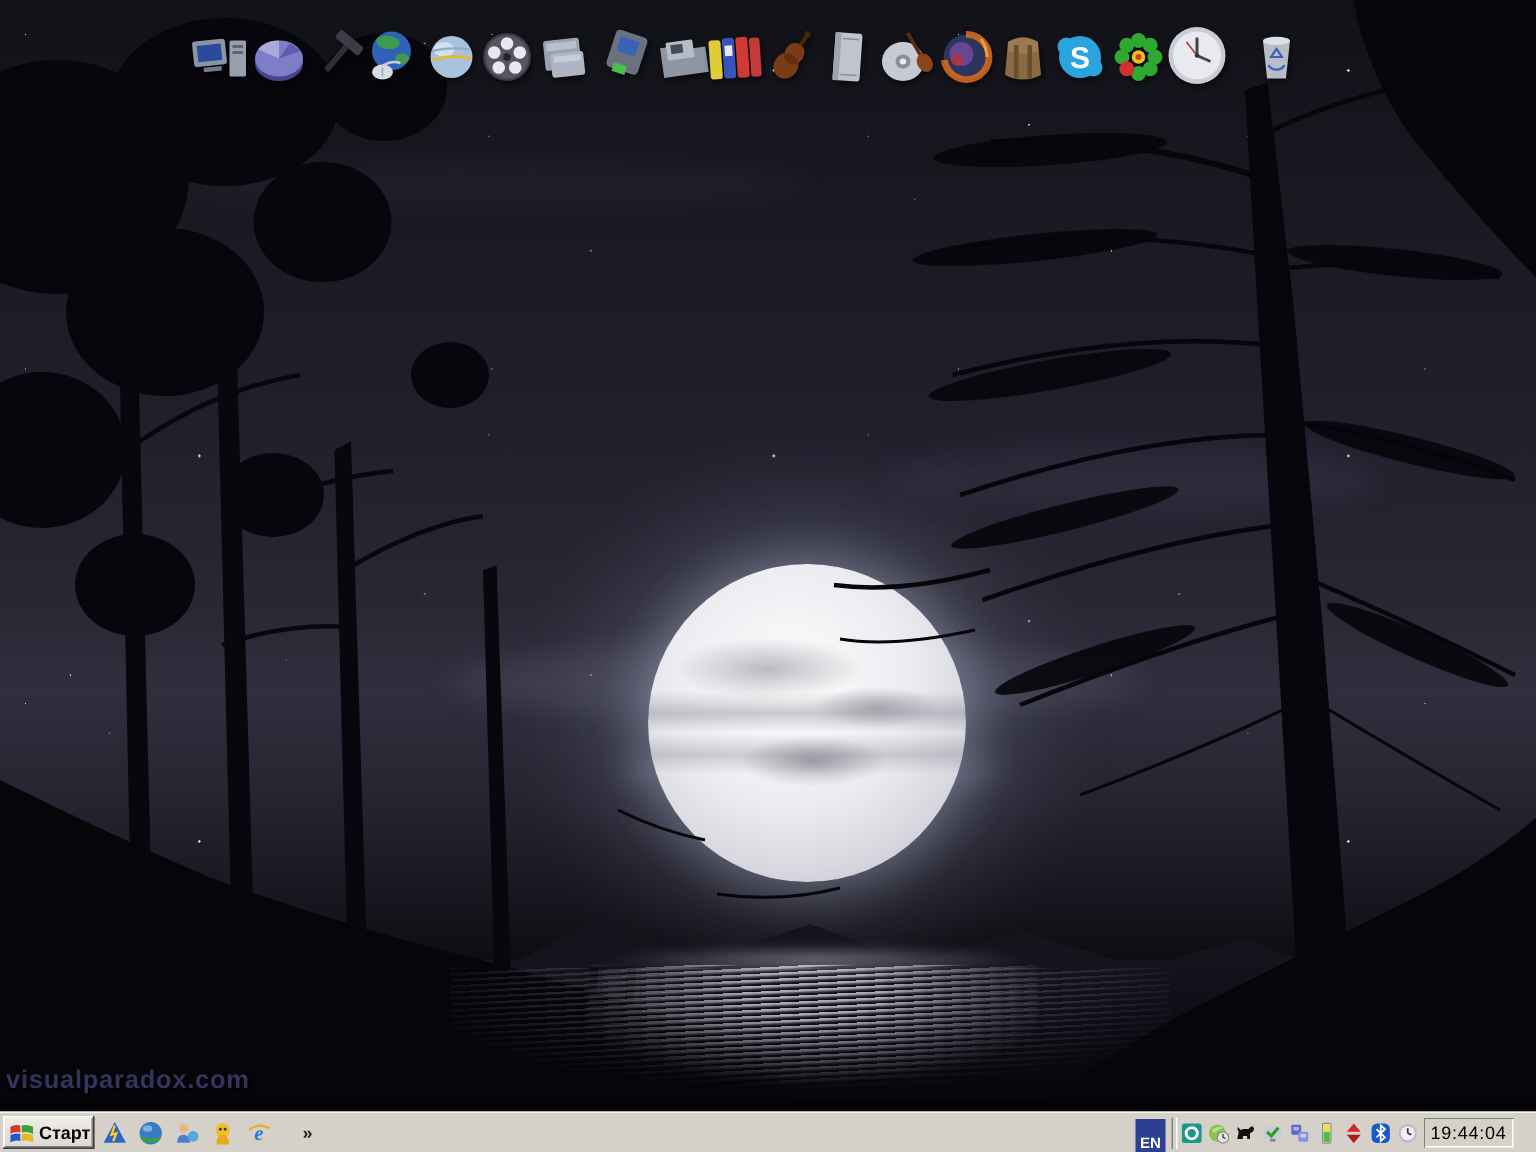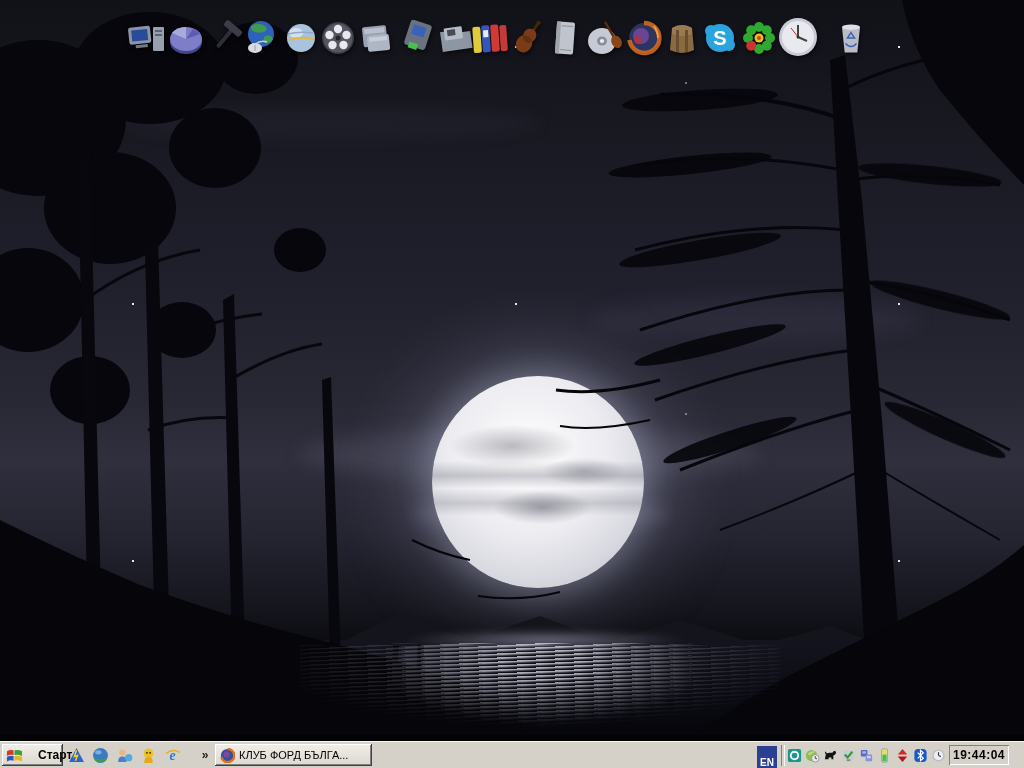--- a/index.html
+++ b/index.html
@@ -57,21 +57,21 @@
   .dock-icon{position:absolute;top:16px;width:40px;height:44px;cursor:pointer;
     filter:drop-shadow(1px 2px 2px rgba(0,0,0,.6));}
   .dock-icon svg{width:100%;height:100%;}
 
   
   .taskbar{position:absolute;left:0;top:741px;width:1024px;height:27px;background:#d5d1c8;
     border-top:1px solid #f6f5f1;box-sizing:border-box;font-size:11px;color:#000;}
   .raised{background:linear-gradient(180deg,#f0eee8,#dcd8cf);
     box-shadow:inset -1px -1px #404040, inset 1px 1px #ffffff, inset -2px -2px #808080;}
   .start-btn{position:absolute;left:2px;top:2px;width:61px;height:22px;border:0;padding:0 4px;
-    display:flex;align-items:center;gap:15px;font-family:"Liberation Sans",sans-serif;
+    display:flex;align-items:center;gap:3px;font-family:"Liberation Sans",sans-serif;
     font-size:12px;font-weight:bold;color:#000;cursor:pointer;}
   .start-btn svg{width:17px;height:14px;flex:0 0 auto;}
   .qlaunch{position:absolute;left:64px;top:3px;display:flex;}
   .ql-icon{width:24px;height:21px;display:flex;align-items:center;justify-content:center;cursor:pointer;}
   .ql-icon svg{width:17px;height:17px;}
   .chevron{position:absolute;left:197px;top:4px;width:16px;height:18px;border:0;background:transparent;
     font-size:12px;font-weight:bold;color:#202020;cursor:pointer;padding:0;}
   .task-btn{position:absolute;left:215px;top:2px;width:157px;height:22px;border:0;padding:0 5px;
     display:flex;align-items:center;gap:4px;font-family:"Liberation Sans",sans-serif;font-size:11px;
     color:#000;cursor:pointer;overflow:hidden;}
@@ -80,21 +80,21 @@
   .lang{position:absolute;left:757px;top:4px;width:20px;height:32px;background:#2c3f93;color:#fff;
     font-size:10px;font-weight:bold;display:flex;align-items:center;justify-content:center;cursor:pointer;}
   .tray-divider{position:absolute;left:781px;top:3px;width:2px;height:21px;
     border-left:1px solid #808080;border-right:1px solid #fff;}
   .tray-icons{position:absolute;left:785px;top:5px;display:flex;}
   .tray-icon{width:18px;height:17px;display:flex;align-items:center;justify-content:center;cursor:pointer;}
   .tray-icon svg{width:15px;height:15px;}
   .clock-box{position:absolute;left:949px;top:3px;width:60px;height:20px;background:#d5d1c8;
     box-shadow:inset 1px 1px #808080, inset -1px -1px #ffffff;
     display:flex;align-items:center;justify-content:center;
-    font-size:12px;font-weight:bold;letter-spacing:.5px;cursor:default;}
+    font-size:12px;font-weight:normal;letter-spacing:.5px;cursor:default;}
 </style>
 </head>
 <body>
 
 <div class="screen">
 
   <div class="wallpaper">
     <div class="stars"></div>
     <div class="cloud cloud4"></div>
     <div class="cloud cloud3"></div>
@@ -180,20 +180,21 @@
       </g>
 
       <path d="M0,741 L0,520 Q70,555 140,585 Q230,618 320,640 Q420,665 500,700 Q520,715 532,741 Z" fill="#05050a"></path>
       <path d="M1024,741 L690,741 Q740,700 800,670 Q880,630 940,600 Q990,575 1024,545 Z" fill="#05050a"></path>
       <rect x="0" y="735" width="1024" height="6" fill="#030306"></rect>
     </svg>
 
     <div class="horizon"></div>
     <div class="refl-wide"></div>
     <div class="refl"></div>
+    <div class="watermark">visualparadox.com</div>
   </div>
 
   <div class="dock">
     <div class="dock-icon" style="left:127px">
       <svg viewBox="0 0 40 40">
           <g transform="rotate(-6 20 20)">
             <rect x="2" y="8" width="22" height="17" rx="2" fill="#8a94a4"></rect>
             <rect x="5" y="11" width="16" height="11" fill="#2a4a9a"></rect>
             <rect x="8" y="26" width="12" height="3" fill="#707a88"></rect>
           </g>
@@ -424,28 +425,20 @@
       <div class="ql-icon">
         <svg viewBox="0 0 16 16">
             <text x="8" y="12.5" font-size="13" font-weight="bold" font-style="italic" fill="#2a78d4" text-anchor="middle" font-family="Liberation Serif, serif">e</text>
             <path d="M2,6 Q8,1 15,5" stroke="#e8b020" stroke-width="1.3" fill="none"></path>
           </svg>
       </div>
     </div>
 
     <button class="chevron">»</button>
 
-    <button class="task-btn raised">
-      <svg viewBox="0 0 16 16">
-          <circle cx="8" cy="8" r="7" fill="#3050a0"></circle>
-          <circle cx="7" cy="7" r="3.4" fill="#7a4aa0"></circle>
-          <path d="M8,1 A7,7 0 1,1 1.4,9.5" fill="none" stroke="#e07020" stroke-width="2.6"></path>
-        </svg>
-      <span>КЛУБ ФОРД БЪЛГА...</span>
-    </button>
 
     <div class="lang">EN</div>
     <div class="tray-divider"></div>
 
     <div class="tray-icons">
       <div class="tray-icon">
         <svg viewBox="0 0 16 16">
             <rect x="1" y="1" width="14" height="14" rx="2" fill="#18988a"></rect>
             <circle cx="8" cy="8" r="4" fill="none" stroke="#ffffff" stroke-width="2"></circle>
           </svg>

